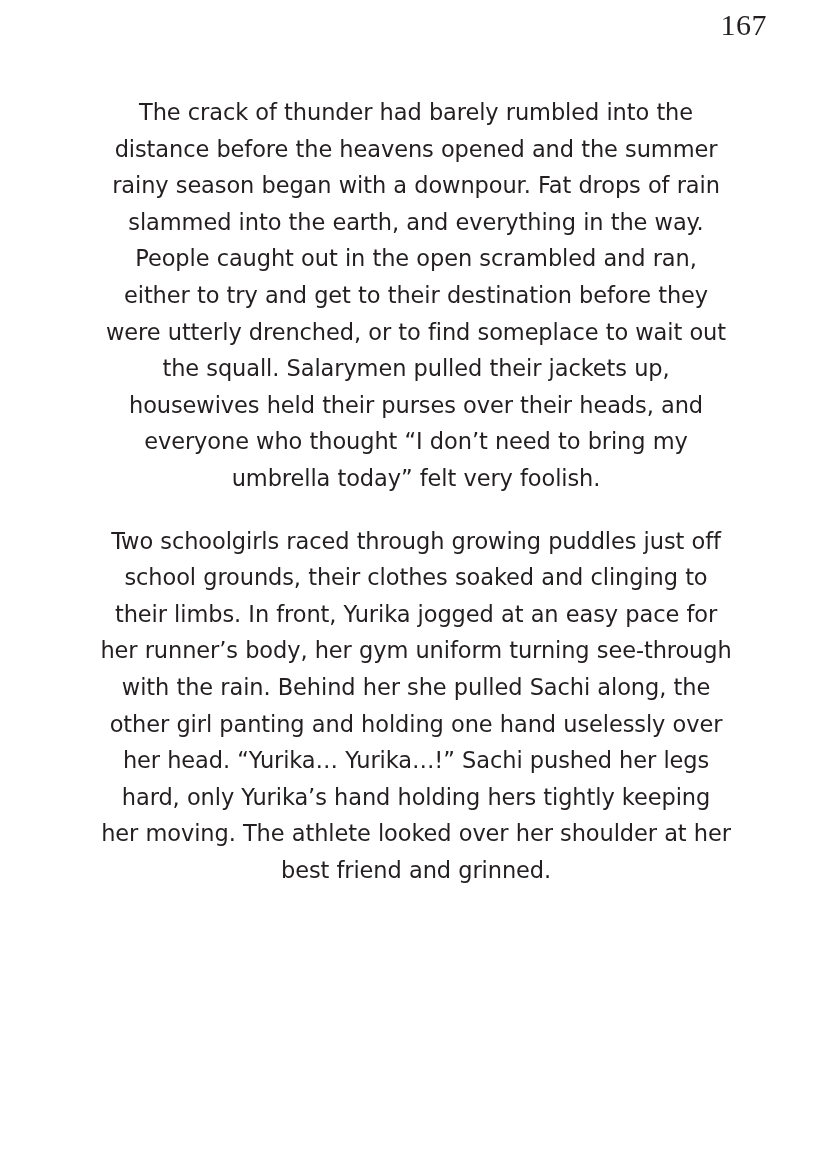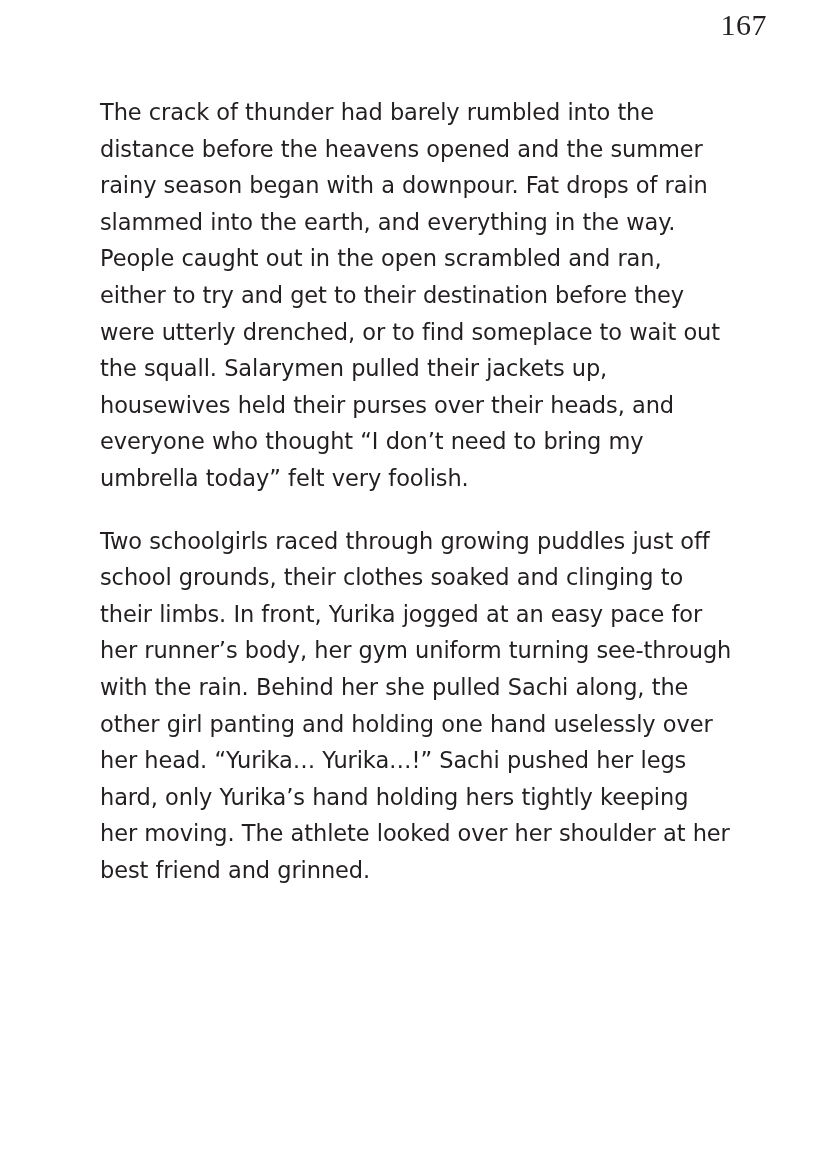--- a/index.html
+++ b/index.html
@@ -37,21 +37,21 @@
     position: absolute;
     left: 100px;
     top: 94px;
     width: 632px;
   }
   .para {
     font-family: "DejaVu Sans", sans-serif;
     font-size: 22.5px;
     line-height: 36.6px;
     color: #231f20;
-    text-align: left;
+    text-align: center;
     margin: 0 0 26px 0;
     font-weight: 400;
     letter-spacing: -0.1px;
     word-spacing: 0.2px;
   }
   .para:last-child {
     margin-bottom: 8px;
   }
 </style>
 </head>

